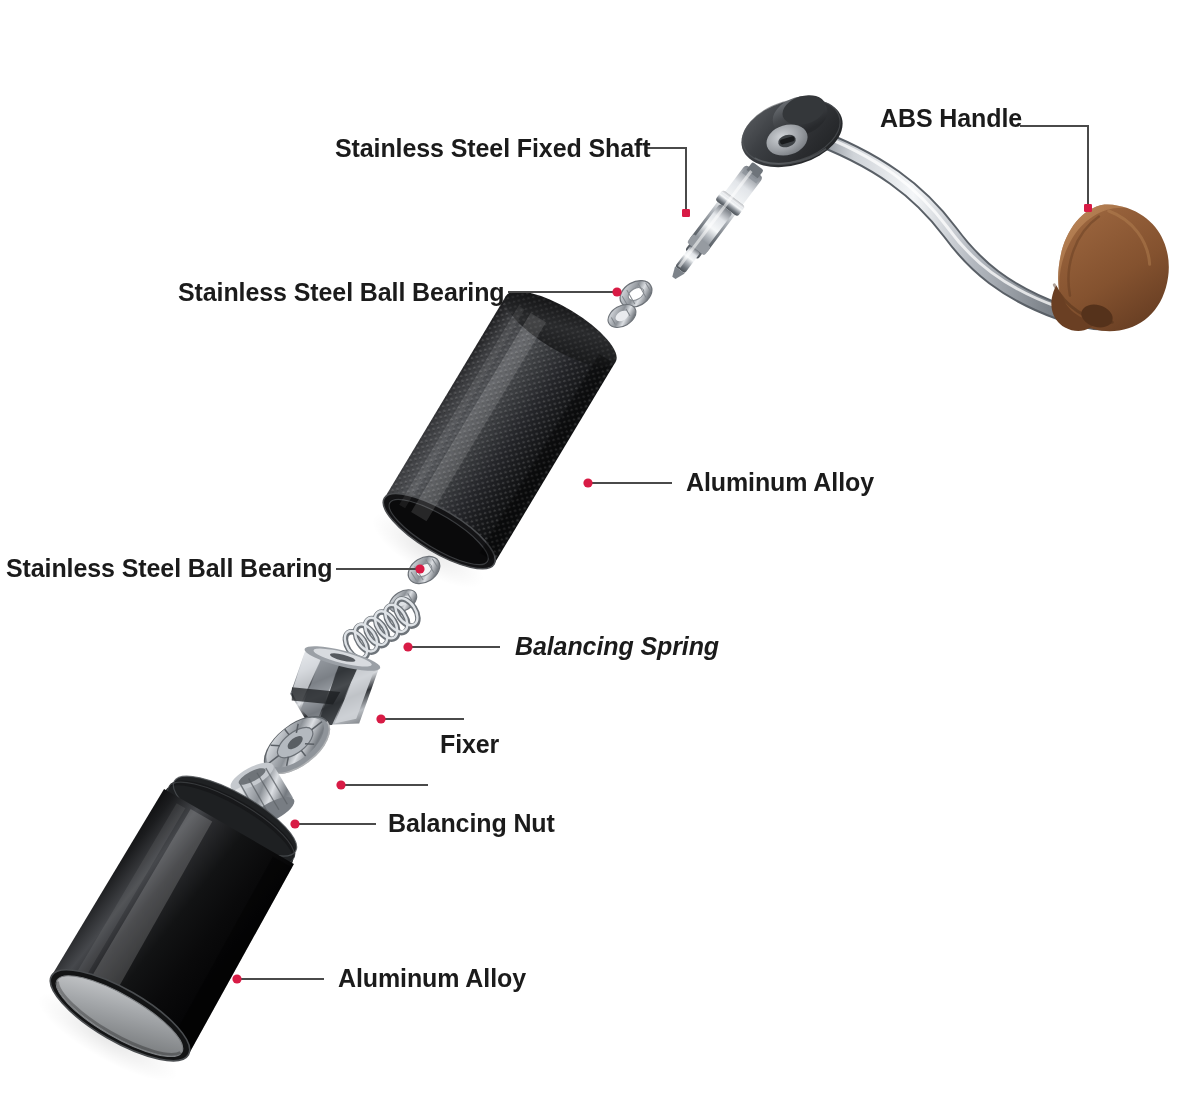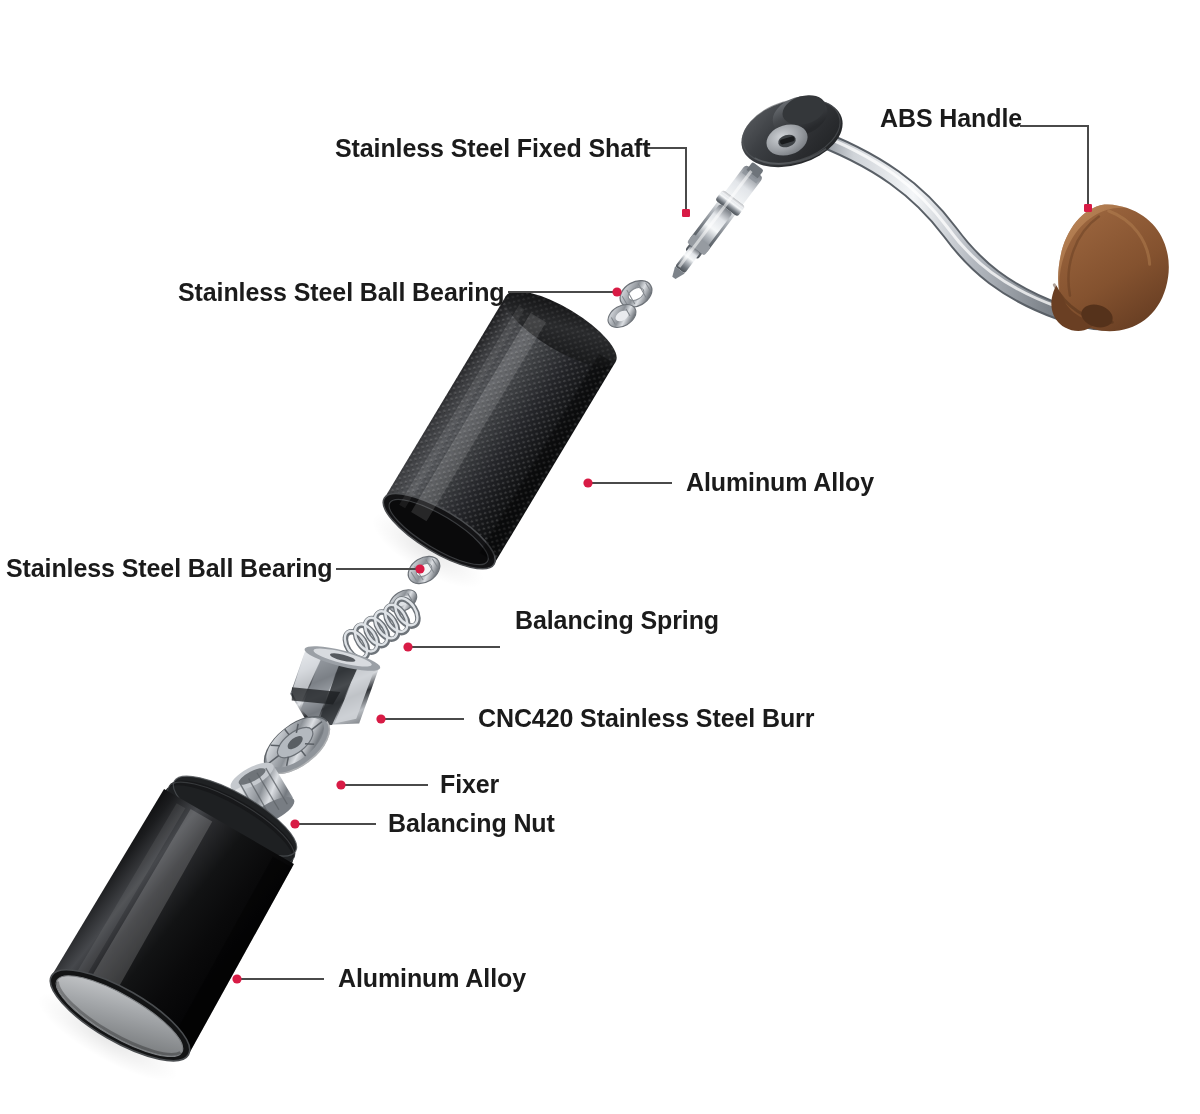--- a/index.html
+++ b/index.html
@@ -429,23 +429,22 @@
   <div class="callout-label" style="left:335px; top:136px;">Stainless Steel Fixed Shaft</div>
 
   <div class="callout-label" style="left:880px; top:106px;">ABS Handle</div>
 
   <div class="callout-label" style="left:178px; top:280px;">Stainless Steel Ball Bearing</div>
 
   <div class="callout-label" style="left:686px; top:470px;">Aluminum Alloy</div>
 
   <div class="callout-label" style="left:6px; top:556px;">Stainless Steel Ball Bearing</div>
 
-  <div class="callout-label" style="left:515px; top:608px;">Balancing Spring</div>
-
-  <div class="callout-label" style="left:478px; top:706px;">CNC420 Stainless Steel Burr</div>
-
-  <div class="callout-label" style="left:440px; top:772px;">Fixer</div>
+  <div class="callout-label" style="left:515px; top:634px;font-style:italic;">Balancing Spring</div>
+
+
+  <div class="callout-label" style="left:440px; top:732px;">Fixer</div>
 
   <div class="callout-label" style="left:388px; top:811px;">Balancing Nut</div>
 
   <div class="callout-label" style="left:338px; top:966px;">Aluminum Alloy</div>
 
 </div>
 
 </body></html>

